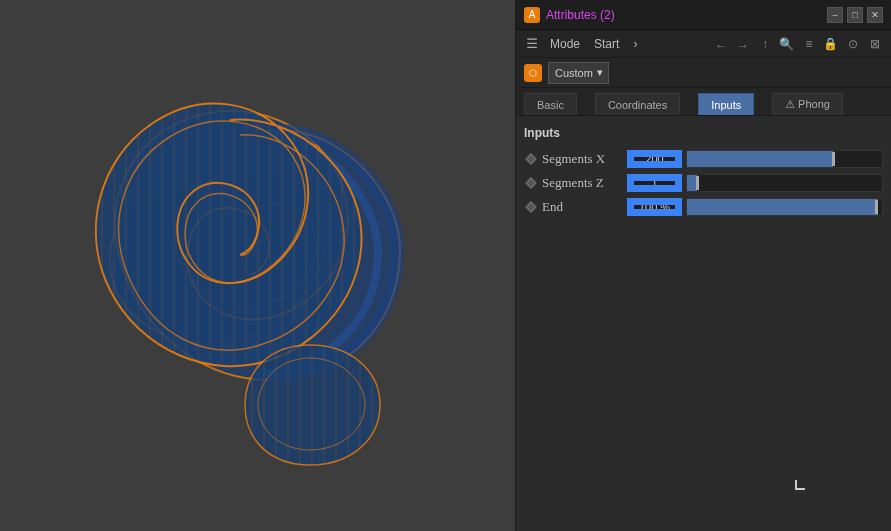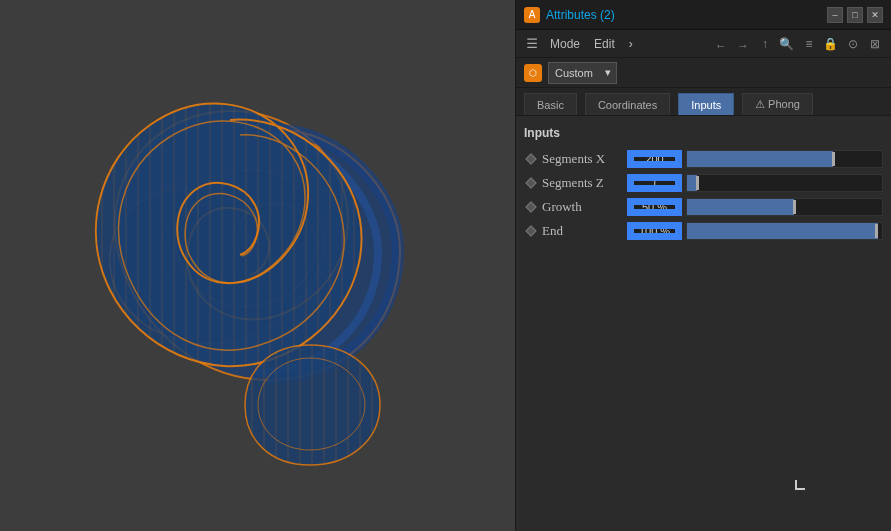--- a/index.html
+++ b/index.html
@@ -59,21 +59,21 @@
       margin-right: 6px;
       display: flex;
       align-items: center;
       justify-content: center;
       font-size: 10px;
       color: white;
       flex-shrink: 0;
     }
     .title-bar-text {
       flex: 1;
-      color: #0ea5e9;
+      color: #d946ef;
       font-size: 12px;
     }
     .title-bar-controls {
       display: flex;
       gap: 4px;
     }
     .title-btn {
       width: 16px;
       height: 16px;
       background: #444;
@@ -155,34 +155,34 @@
     }
     .custom-dropdown {
       background: #3a3a3a;
       border: 1px solid #555;
       color: #ccc;
       font-size: 11px;
       padding: 2px 6px;
       cursor: pointer;
       display: flex;
       align-items: center;
-      gap: 12px;
+      gap: 4px;
       height: 22px;
     }
 
     
     .tab-bar {
       background: #252525;
       height: 28px;
       display: flex;
       align-items: flex-end;
       padding: 0 8px;
       border-bottom: 1px solid #1a1a1a;
       flex-shrink: 0;
-      gap: 8px;
+      gap: 18px;
     }
     .tab {
       padding: 4px 12px;
       font-size: 11px;
       cursor: pointer;
       color: #aaa;
       background: #2e2e2e;
       border: 1px solid #3a3a3a;
       border-bottom: none;
       height: 22px;
@@ -386,21 +386,21 @@
     <div class="title-bar-controls">
       <div class="title-btn">–</div>
       <div class="title-btn">□</div>
       <div class="title-btn close">✕</div>
     </div>
   </div>
 
   <div class="menu-bar">
     <div class="menu-icon">☰</div>
     <div class="menu-item">Mode</div>
-    <div class="menu-item">Edit</div>
+    <div class="menu-item">Start</div>
     <div class="menu-item">›</div>
     <div class="menu-sep"></div>
     <div class="menu-nav-btn">←</div>
     <div class="menu-nav-btn">→</div>
     <div class="menu-nav-btn">↑</div>
     <div class="menu-nav-btn">🔍</div>
     <div class="menu-nav-btn">≡</div>
     <div class="menu-nav-btn">🔒</div>
     <div class="menu-nav-btn">⊙</div>
     <div class="menu-nav-btn">⊠</div>
@@ -452,31 +452,20 @@
     <input class="param-value" type="text" value="1" style="">
     <div class="param-slider-container">
       <div class="param-slider-fill" style="width:5%"></div>
       <div class="param-slider-thumb" style="left:calc(5% - 1px)"></div>
     </div>
   </div>
         <div class="param-row">
     <div class="param-diamond">
       <div class="diamond-shape"></div>
     </div>
-    <div class="param-name">Growth</div>
-    <input class="param-value" type="text" value="50 %" style="">
-    <div class="param-slider-container">
-      <div class="param-slider-fill" style="width:55%"></div>
-      <div class="param-slider-thumb" style="left:calc(55% - 1px)"></div>
-    </div>
-  </div>
-        <div class="param-row">
-    <div class="param-diamond">
-      <div class="diamond-shape"></div>
-    </div>
     <div class="param-name">End</div>
     <input class="param-value" type="text" value="100 %" style="">
     <div class="param-slider-container">
       <div class="param-slider-fill" style="width:98%"></div>
       <div class="param-slider-thumb" style="left:calc(97% - 1px)"></div>
     </div>
   </div>
       </div>
   </div>
 

